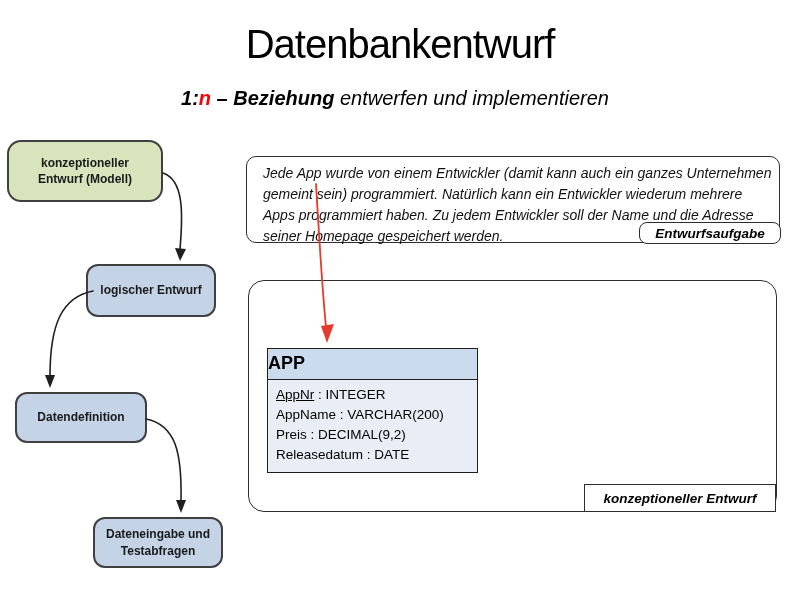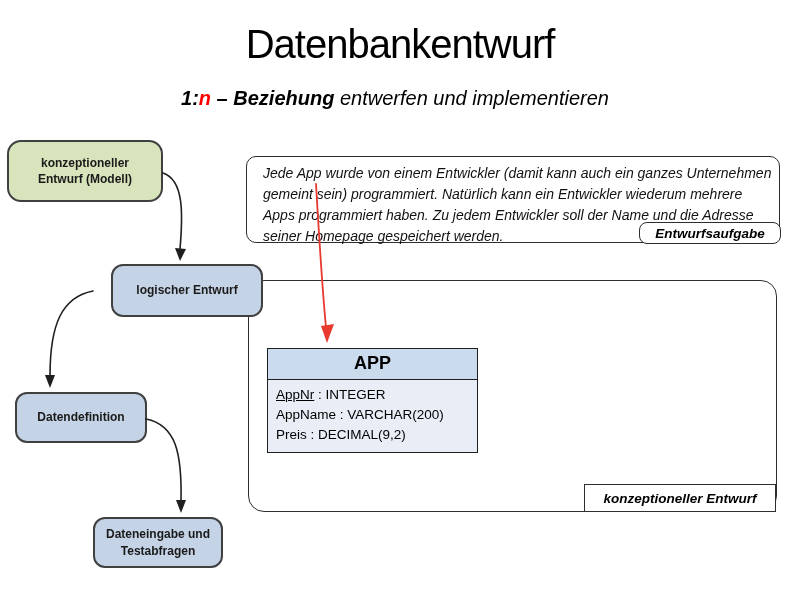--- a/index.html
+++ b/index.html
@@ -50,21 +50,21 @@
   .flow-box {
     position:absolute; z-index:2;
     display:flex; align-items:center; justify-content:center;
     text-align:center; font-weight:700; font-size:12px; line-height:1.35;
     color:#1a1a1a; border:2px solid var(--flow_border);
     padding:4px 10px;
   }
   .flow-green { background:var(--flow_green); border-radius:14px; }
   .flow-blue  { background:var(--flow_blue);  border-radius:12px; }
   .fb1 { left:7px;  top:140px; width:156px; height:62px; }
-  .fb2 { left:111px; top:264px; width:152px; height:53px; }
+  .fb2 { left:86px; top:264px; width:130px; height:53px; }
   .fb3 { left:15px; top:392px; width:132px; height:51px; }
   .fb4 { left:93px; top:517px; width:130px; height:51px; }
 
   
   .task-box {
     position:absolute; left:246px; top:156px; width:534px; height:87px;
     border:1.5px solid var(--frame_border); border-radius:10px;
     background:#fff; z-index:2; padding:6px 10px 0 16px;
   }
   .task-line {
@@ -88,21 +88,21 @@
   }
 
   
   .entity {
     position:absolute; left:267px; top:348px; width:211px; z-index:2;
     border:1.6px solid var(--line_black);
   }
   .entity-header {
     background:var(--entity_header_bg);
     border-bottom:1.6px solid var(--line_black);
-    text-align:center; font-weight:700; font-size:18px; color:#000;
+    text-align:left; font-weight:700; font-size:18px; color:#000;
     padding:4px 0 5px 0;
   }
   .entity-body { background:var(--entity_body_bg); padding:5px 8px 7px 8px; }
   .attr-row { font-size:13.5px; line-height:20px; color:#000; white-space:pre; }
   .attr-name.key { text-decoration:underline; }
 </style>
 </head>
 <body>
 
 <div class="slide">
@@ -146,20 +146,21 @@
   </div>
 
   <div class="big-frame"></div>
 
   <div class="entity">
     <div class="entity-header">APP</div>
     <div class="entity-body">
       <div class="attr-row"><span class="attr-name key">AppNr</span><span> : INTEGER</span></div>
       <div class="attr-row"><span class="attr-name">AppName</span><span> : VARCHAR(200)</span></div>
       <div class="attr-row"><span class="attr-name">Preis</span><span> : DECIMAL(9,2)</span></div>
+      <div class="attr-row"><span class="attr-name">Releasedatum</span><span> : DATE</span></div>
     </div>
   </div>
 
   <div class="tag tag-frame">
     <span>konzeptioneller Entwurf</span>
   </div>
 
 </div>
 
 </body></html>

